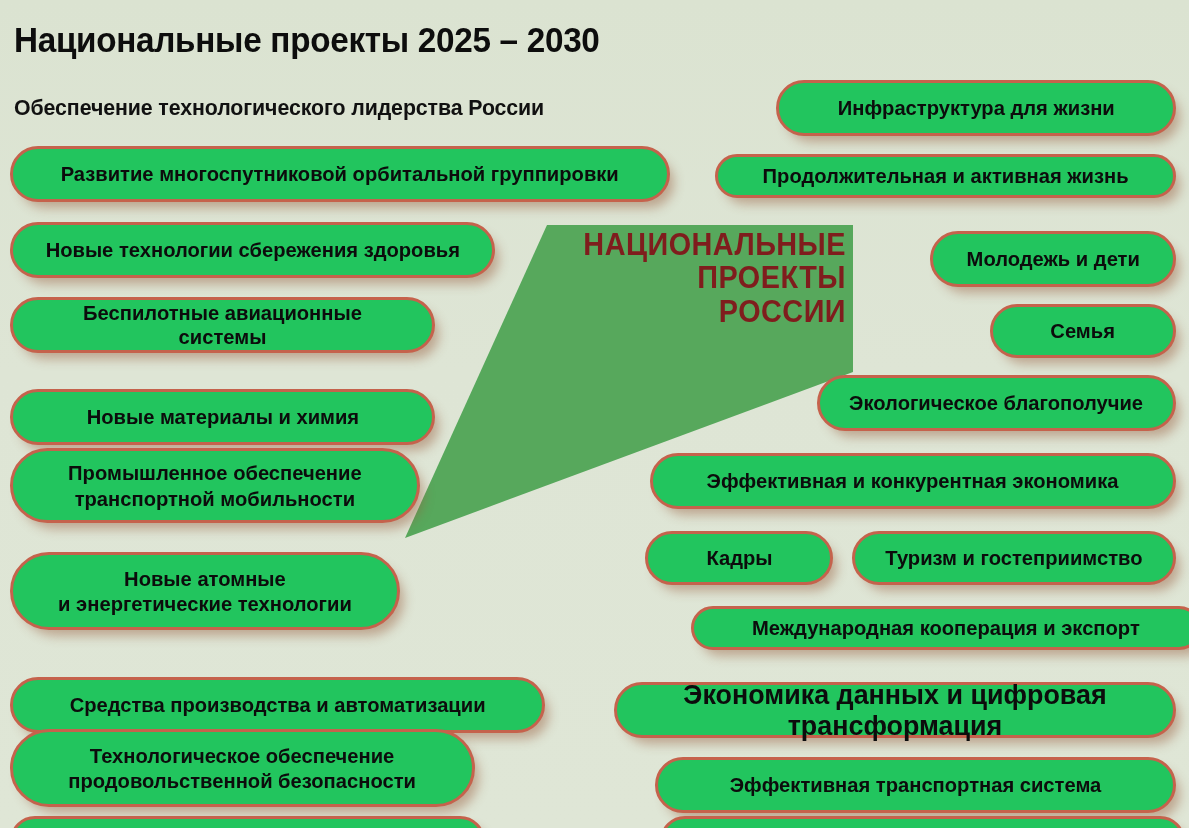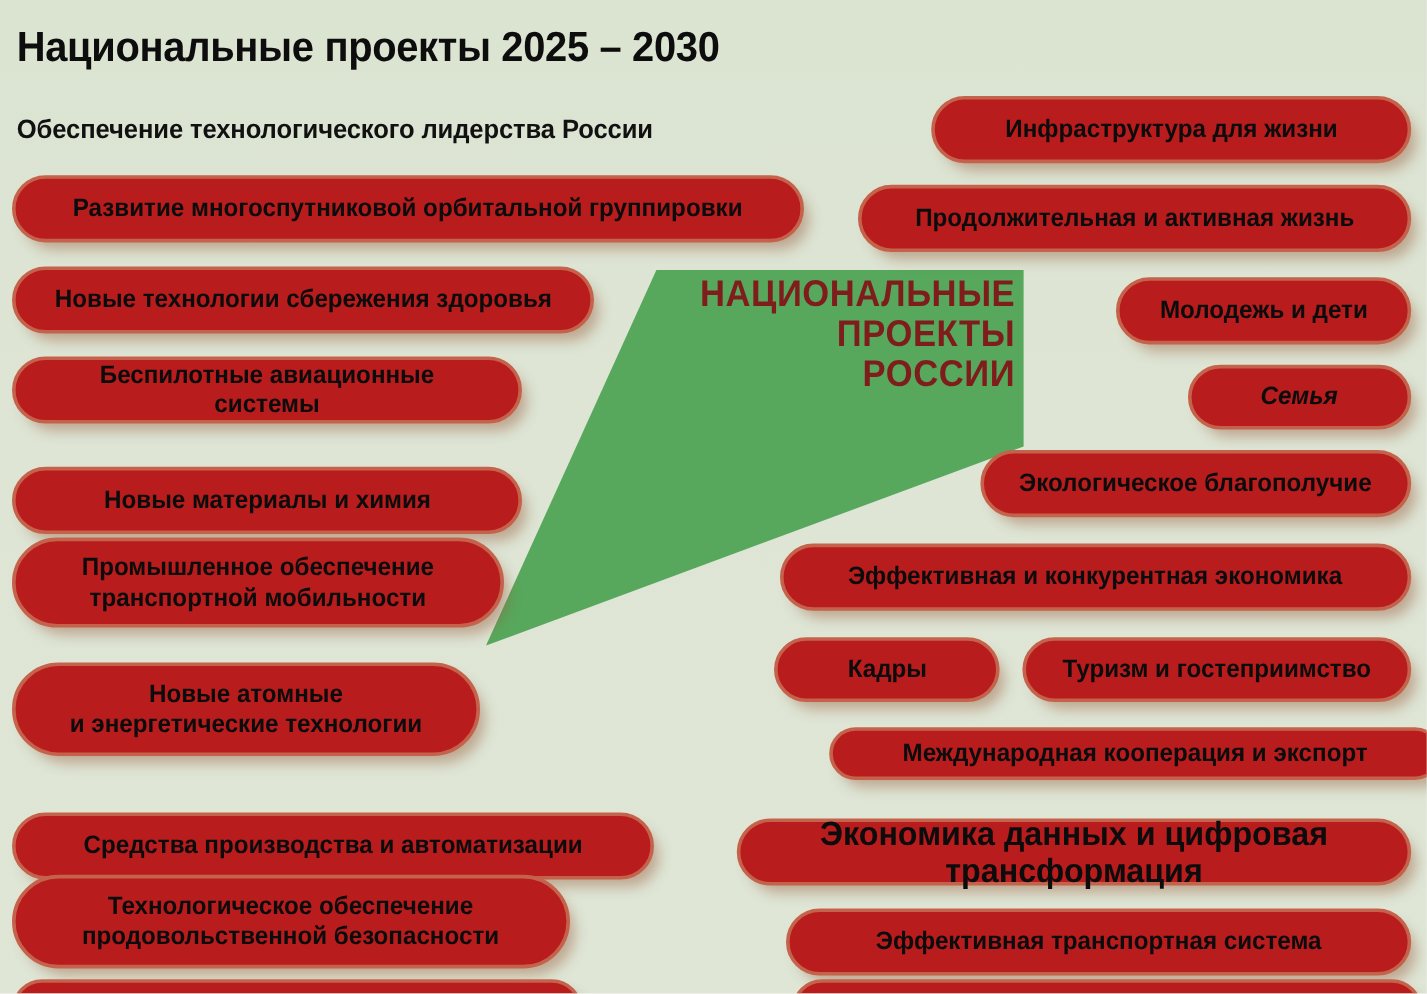--- a/index.html
+++ b/index.html
@@ -79,21 +79,21 @@
     transform-origin: right center;
     white-space: nowrap;
   }
   #logo-text .l1 { font-size: 31px; }
   #logo-text .l2 { font-size: 31px; margin-top: 4px; }
   #logo-text .l3 { font-size: 31px; margin-top: 4px; }
 
   
   .pill {
     position: absolute;
-    background: #b91c1c;
+    background: #22c55e;
     border: 3px solid #c5624c;
     border-radius: 999px;
     box-sizing: border-box;
     display: flex;
     align-items: center;
     justify-content: center;
     text-align: center;
     color: #0c0c0c;
     font-weight: bold;
     font-size: 21px;
@@ -168,29 +168,29 @@
 
   <div class="pill two" style="left:10px; top:729px; width:465px; height:78px;">
     <span class="tx">Технологическое обеспечение
 продовольственной безопасности</span>
   </div>
 
   <div class="pill" style="left:776px; top:80px; width:400px; height:56px;">
     <span class="tx">Инфраструктура для жизни</span>
   </div>
 
-  <div class="pill" style="left:715px; top:154px; width:461px; height:56px;align-items:center;">
+  <div class="pill" style="left:715px; top:154px; width:461px; height:44px;align-items:center;">
     <span class="tx">Продолжительная и активная жизнь</span>
   </div>
 
   <div class="pill" style="left:930px; top:231px; width:246px; height:56px;">
     <span class="tx">Молодежь и дети</span>
   </div>
 
-  <div class="pill" style="left:990px; top:304px; width:186px; height:54px;font-style:italic;">
+  <div class="pill" style="left:990px; top:304px; width:186px; height:54px;">
     <span class="tx">Семья</span>
   </div>
 
   <div class="pill" style="left:817px; top:375px; width:359px; height:56px;">
     <span class="tx">Экологическое благополучие</span>
   </div>
 
   <div class="pill" style="left:650px; top:453px; width:526px; height:56px;">
     <span class="tx">Эффективная и конкурентная экономика</span>
   </div>

